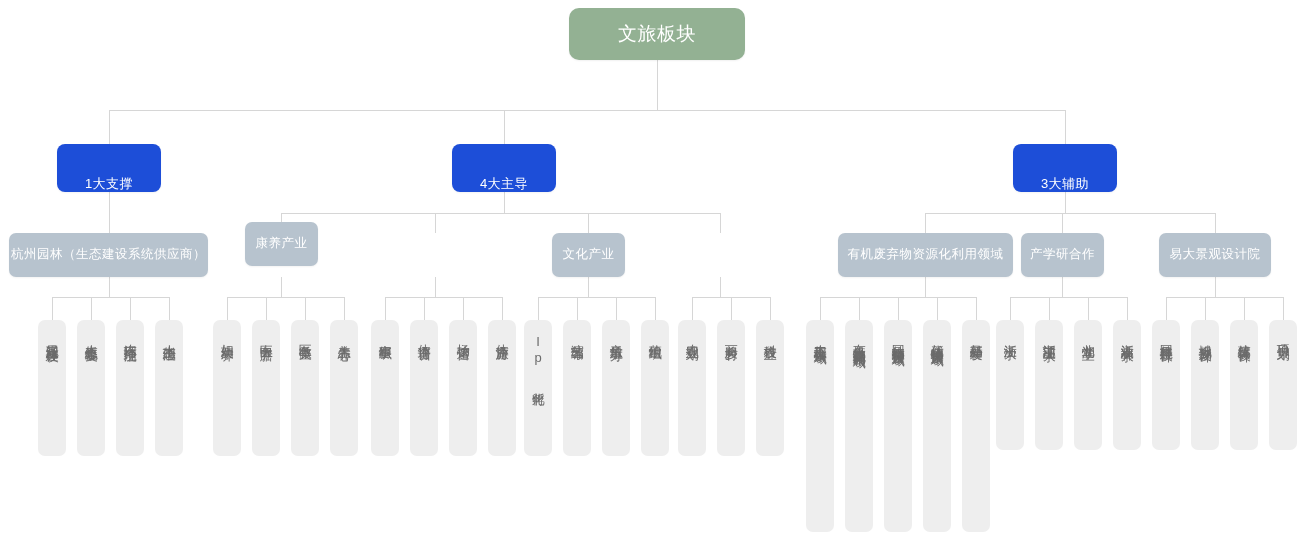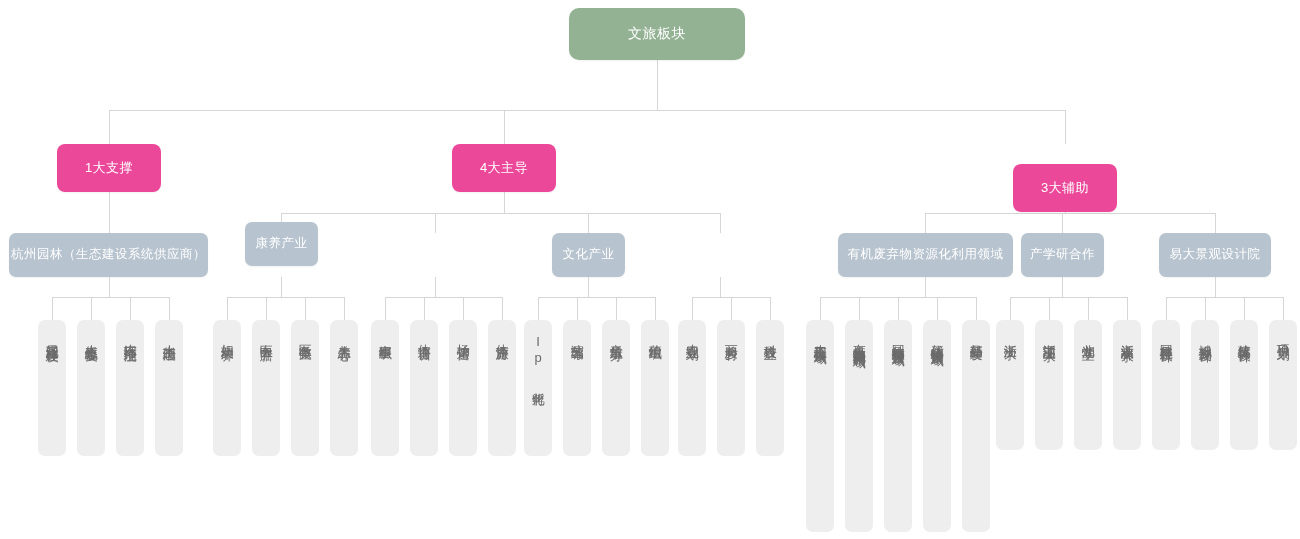--- a/index.html
+++ b/index.html
@@ -18,27 +18,28 @@
     display:flex;align-items:center;justify-content:center;
     text-align:center;
     border-radius:8px;
     color:#ffffff;
     line-height:1.25;
     letter-spacing:0.5px;
   }
   .root{
     background:#93b193;
     border-radius:10px;
-    font-size:14px;
+    font-size:19px;
     box-shadow:0 1px 2px rgba(0,0,0,0.06);
   }
   .lvl2{
-    background:#ec4899;
+    background:#1d4ed8;
     font-size:13px;
     box-shadow:0 1px 2px rgba(0,0,0,0.05);
+    align-items:flex-end;
   }
   .lvl3{
     background:#b7c3ce;
     font-size:12.5px;
     border-radius:7px;
     box-shadow:0 1px 2px rgba(0,0,0,0.05);
   }
   .leaf{
     position:absolute;
     box-sizing:border-box;
@@ -138,21 +139,21 @@
   <div class="node root" style="left:569px;top:8px;width:176px;height:52px;">
     <span>文旅板块</span>
   </div>
 
   <div class="node lvl2" style="left:57px;top:144px;width:104px;height:48px;">
     <span>1大支撑</span>
   </div>
   <div class="node lvl2" style="left:452px;top:144px;width:104px;height:48px;">
     <span>4大主导</span>
   </div>
-  <div class="node lvl2" style="left:1013px;top:144px;width:104px;height:48px;margin-top:20px;">
+  <div class="node lvl2" style="left:1013px;top:144px;width:104px;height:48px;">
     <span>3大辅助</span>
   </div>
 
   <div class="node lvl3" style="left:9px;top:233px;width:199px;height:44px;">
     <span>杭州园林（生态建设系统供应商）</span>
   </div>
 
   <div class="node lvl3" style="left:245px;top:222px;width:73px;height:44px;">
     <span>康养产业</span>
   </div>

